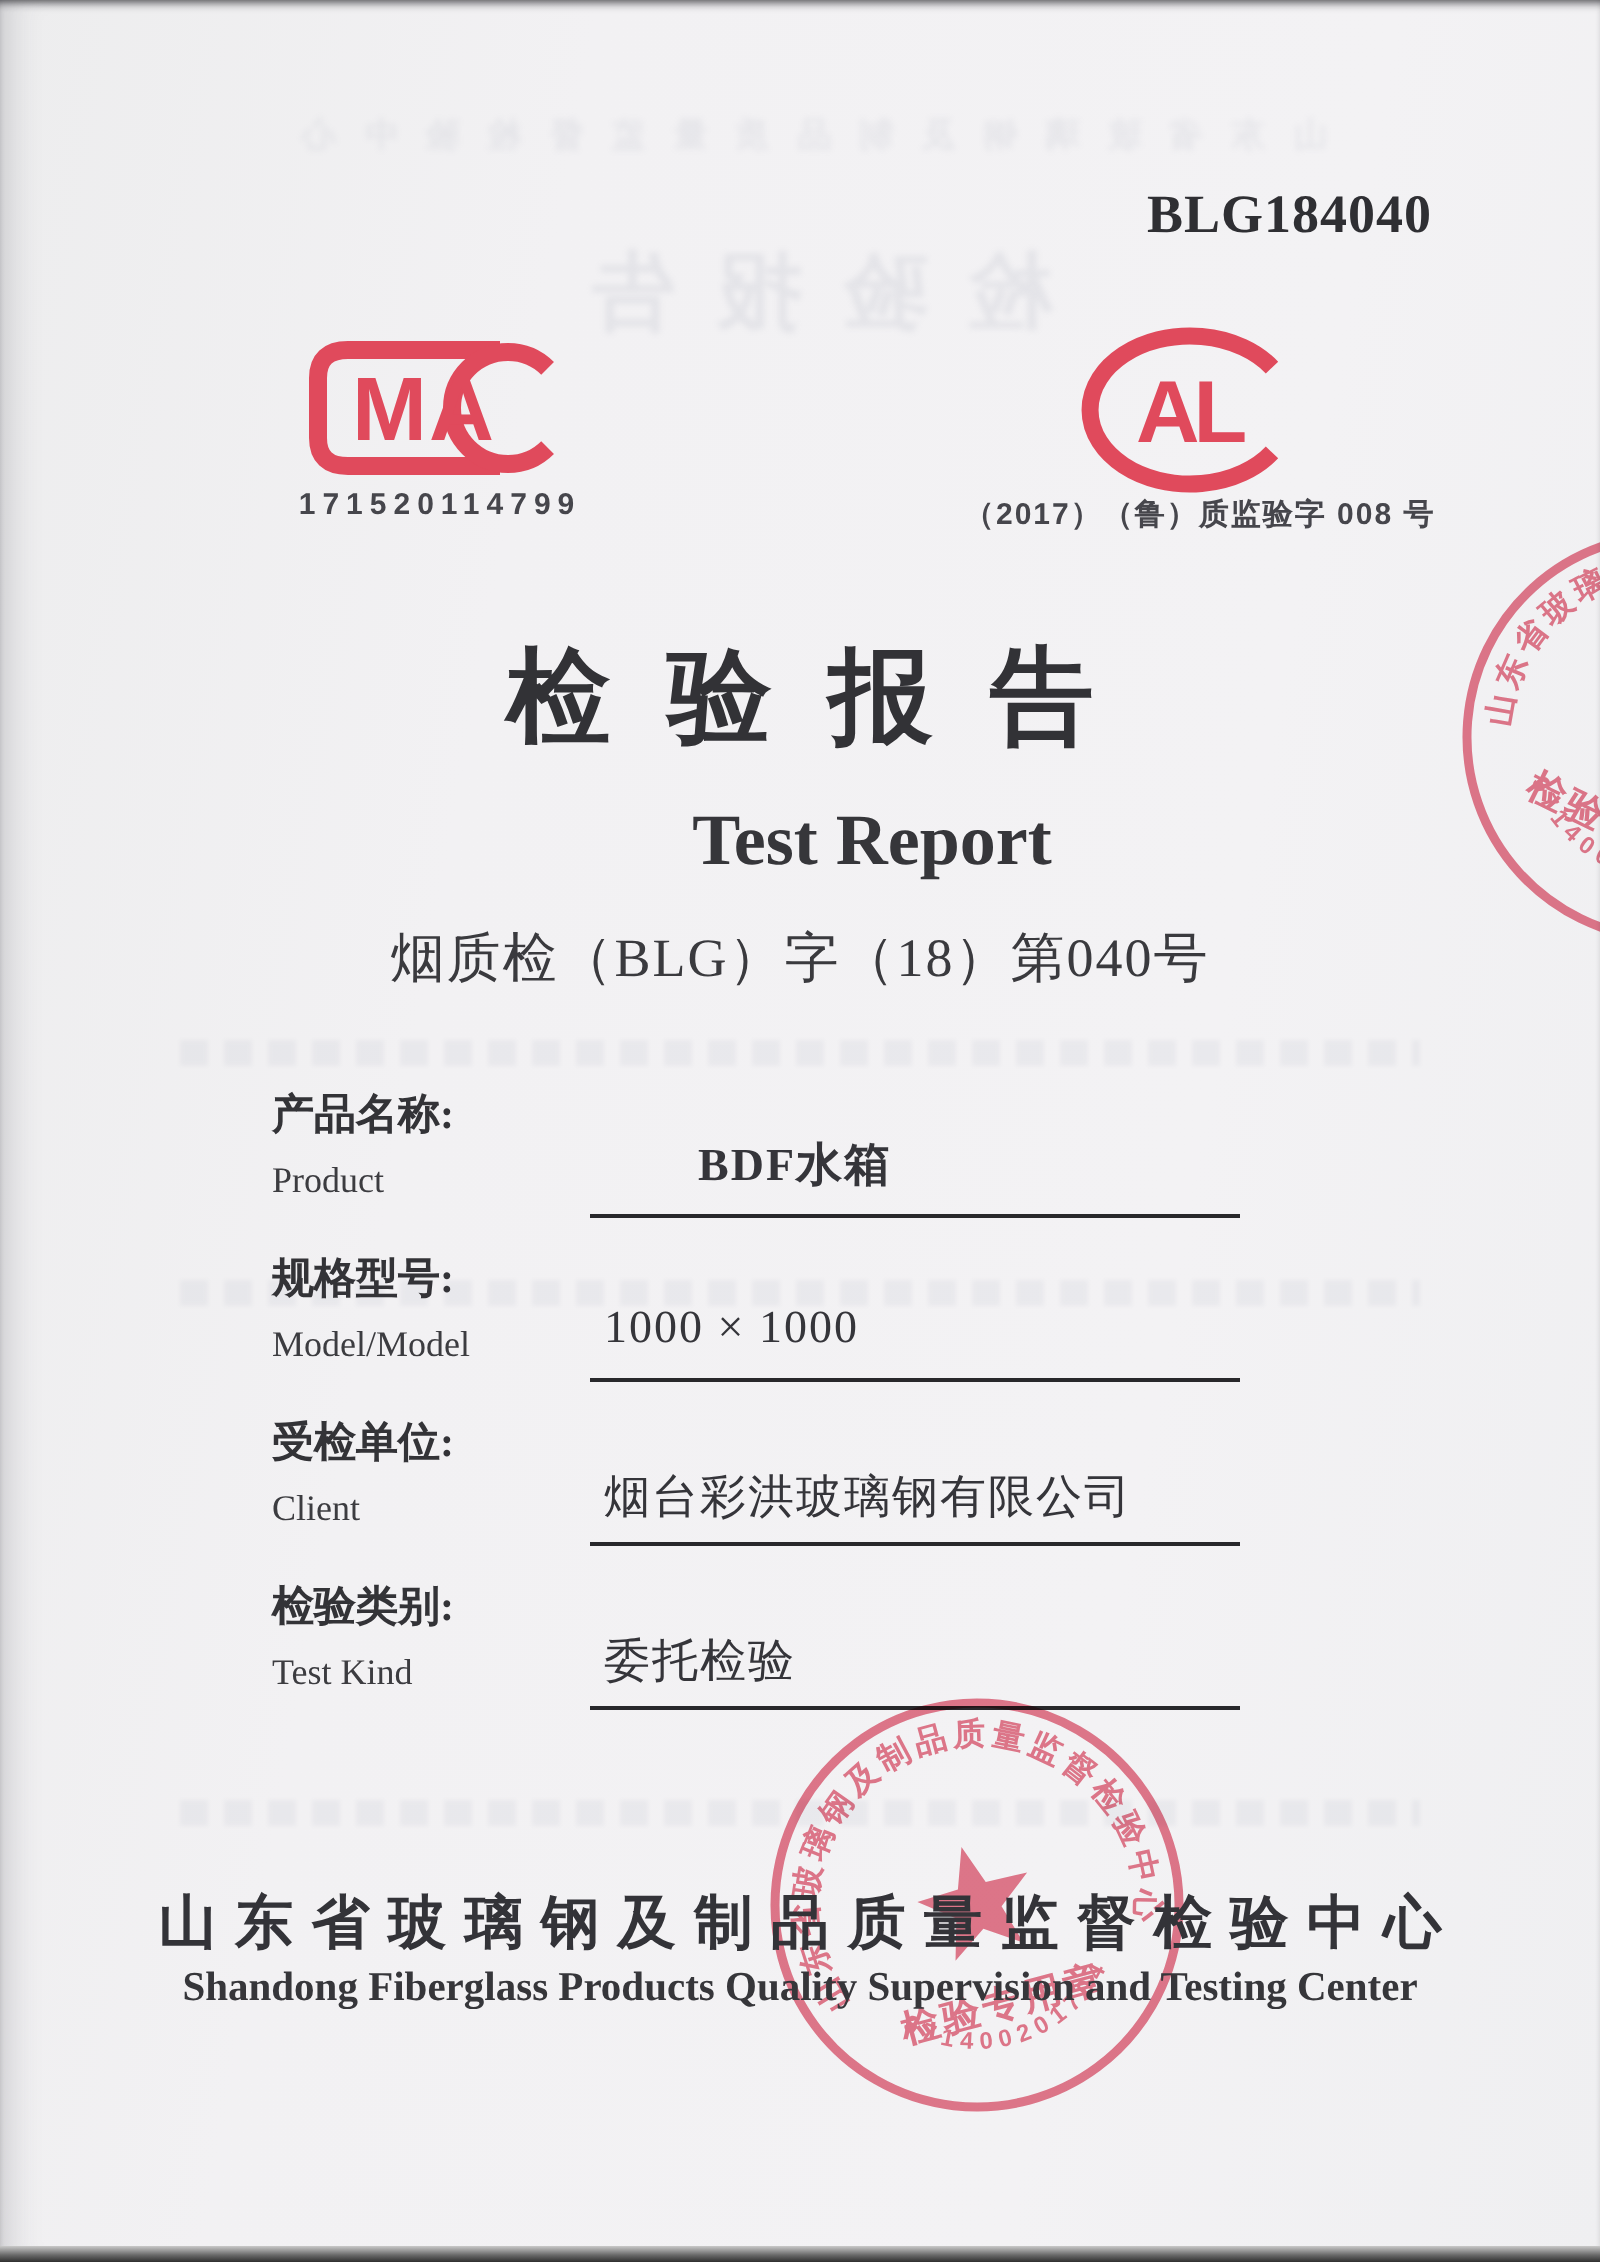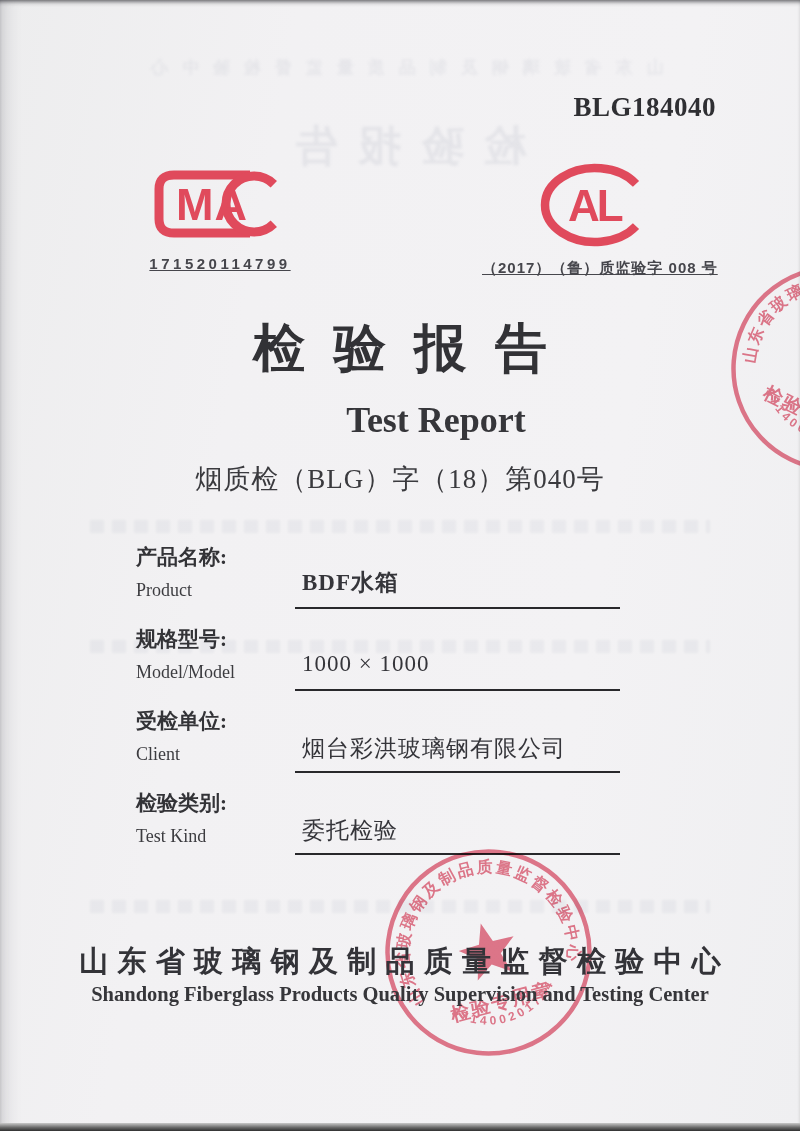--- a/index.html
+++ b/index.html
@@ -12,37 +12,37 @@
     box-shadow:inset 14px 0 18px -12px rgba(60,60,70,.25), inset 0 4px 5px -3px rgba(20,20,25,.8);
   }
   .page::after{content:"";position:absolute;left:0;right:0;bottom:0;height:8px;
     background:linear-gradient(#c9c9c9,#6b6b6b 55%,#2f2f2f);}
   .report-no{position:absolute;top:92px;right:84px;font-size:27px;font-weight:bold;letter-spacing:.5px;color:#2f2f33;}
   
   .mark{position:absolute;text-align:center;}
   .mark-cma{left:148px;top:164px;width:144px;}
   .mark-cal{left:482px;top:162px;width:226px;}
   .mark svg{display:block;margin:0 auto;}
-  .mark-num{margin-top:11px;font-family:"Liberation Sans",sans-serif;font-weight:bold;
-    font-size:15px;color:#46464c;letter-spacing:3.5px;white-space:nowrap;text-decoration:underline;}
+  .mark-num{font-family:"Liberation Sans",sans-serif;font-weight:bold;
+    font-size:15px;color:#46464c;letter-spacing:3.5px;white-space:nowrap;}
   .mark-cal .mark-num{letter-spacing:1px;}
   
   .title-cn{position:absolute;top:294px;left:0;width:100%;text-align:center;
     font-family:Liberation Serif, serif;font-weight:bold;font-size:52px;
     letter-spacing:.55em;text-indent:.55em;color:#323236;margin-top:20px;}
   .title-en{position:absolute;top:399px;left:0;width:100%;text-align:center;
     font-size:36px;font-weight:bold;color:#36363a;margin-left:36px;}
   .doc-no{position:absolute;top:461px;left:0;width:100%;text-align:center;
     font-size:27px;color:#3a3a3e;letter-spacing:1px;}
   
   .field{position:absolute;left:0;width:100%;height:78px;}
   .f-label-cn{position:absolute;left:136px;top:0;font-size:21px;font-weight:bold;color:#333337;}
   .f-label-en{position:absolute;left:136px;top:37px;font-size:18px;color:#3c3c40;}
   .f-value{position:absolute;left:302px;top:26px;font-size:23px;color:#35353a;letter-spacing:1px;white-space:nowrap;}
-  .f-value.bold{font-weight:bold;top:24px;}
+  .f-value.bold{font-weight:bold;top:24px;margin-left:47px;}
   .f-line{position:absolute;left:295px;top:64px;width:325px;height:2px;background:#28282b;}
   
   .footer-cn{position:absolute;top:942px;left:0;width:100%;text-align:center;
     font-family:"Liberation Sans",sans-serif;font-weight:bold;font-size:29px;
     letter-spacing:.32em;text-indent:.32em;color:#333338;}
   .footer-en{position:absolute;top:983px;left:0;width:100%;text-align:center;
     font-size:20.5px;font-weight:bold;color:#36363a;}
   
   .stamp{position:absolute;mix-blend-mode:multiply;opacity:.78;}
   .stamp-bottom{left:376px;top:840px;transform:rotate(-15deg);}

